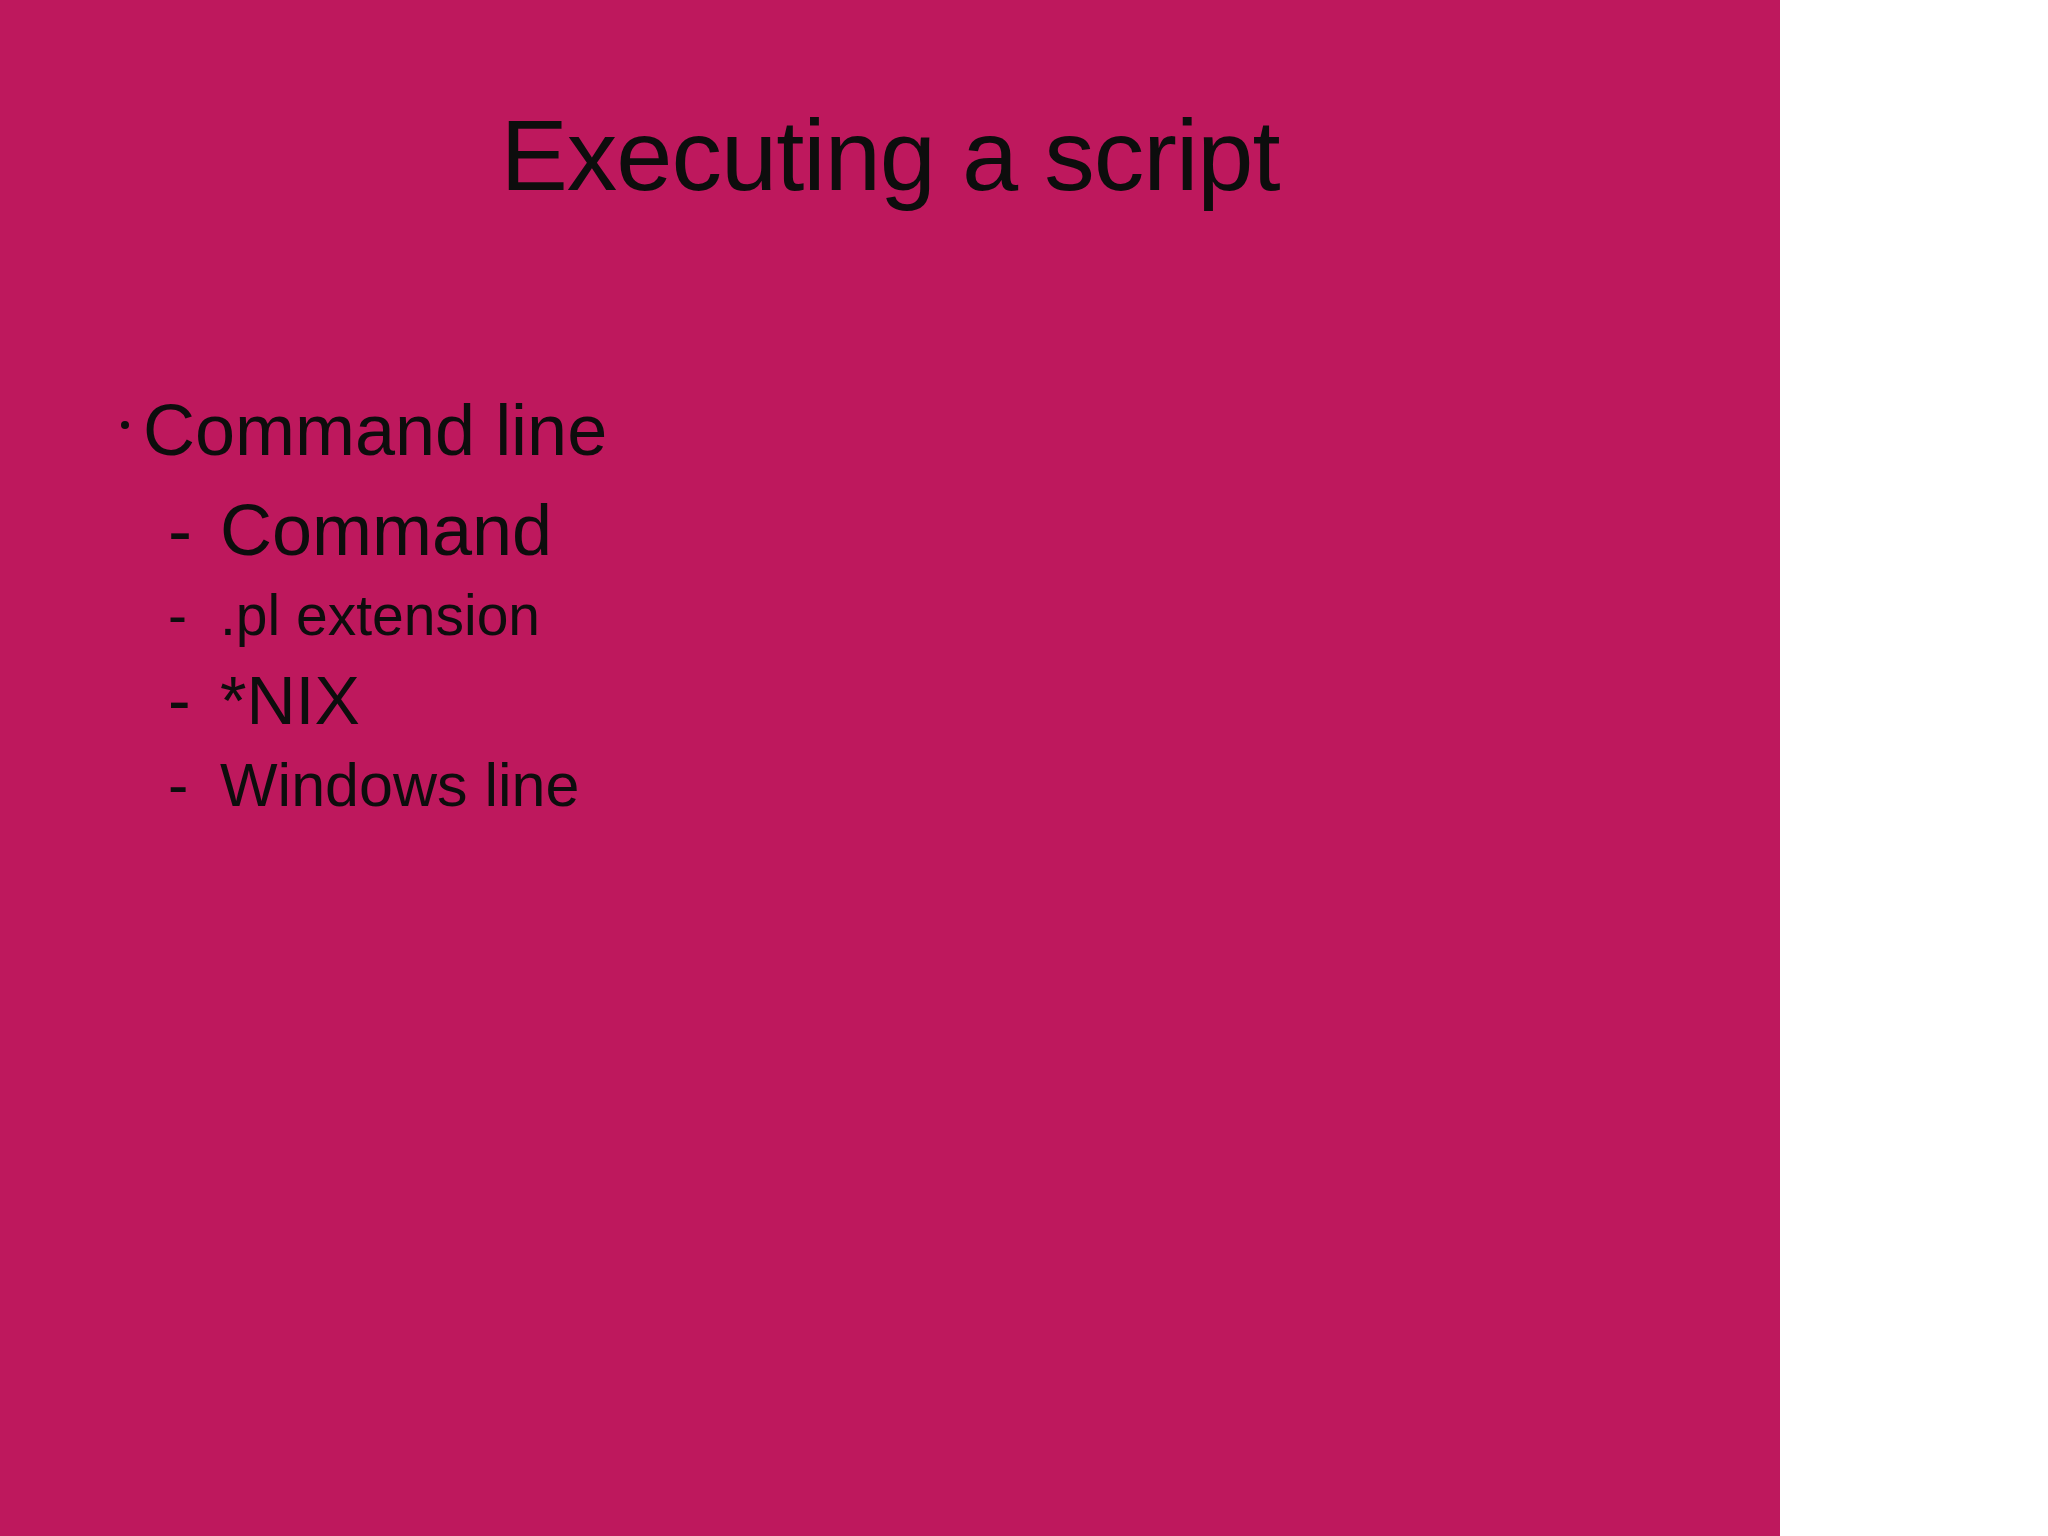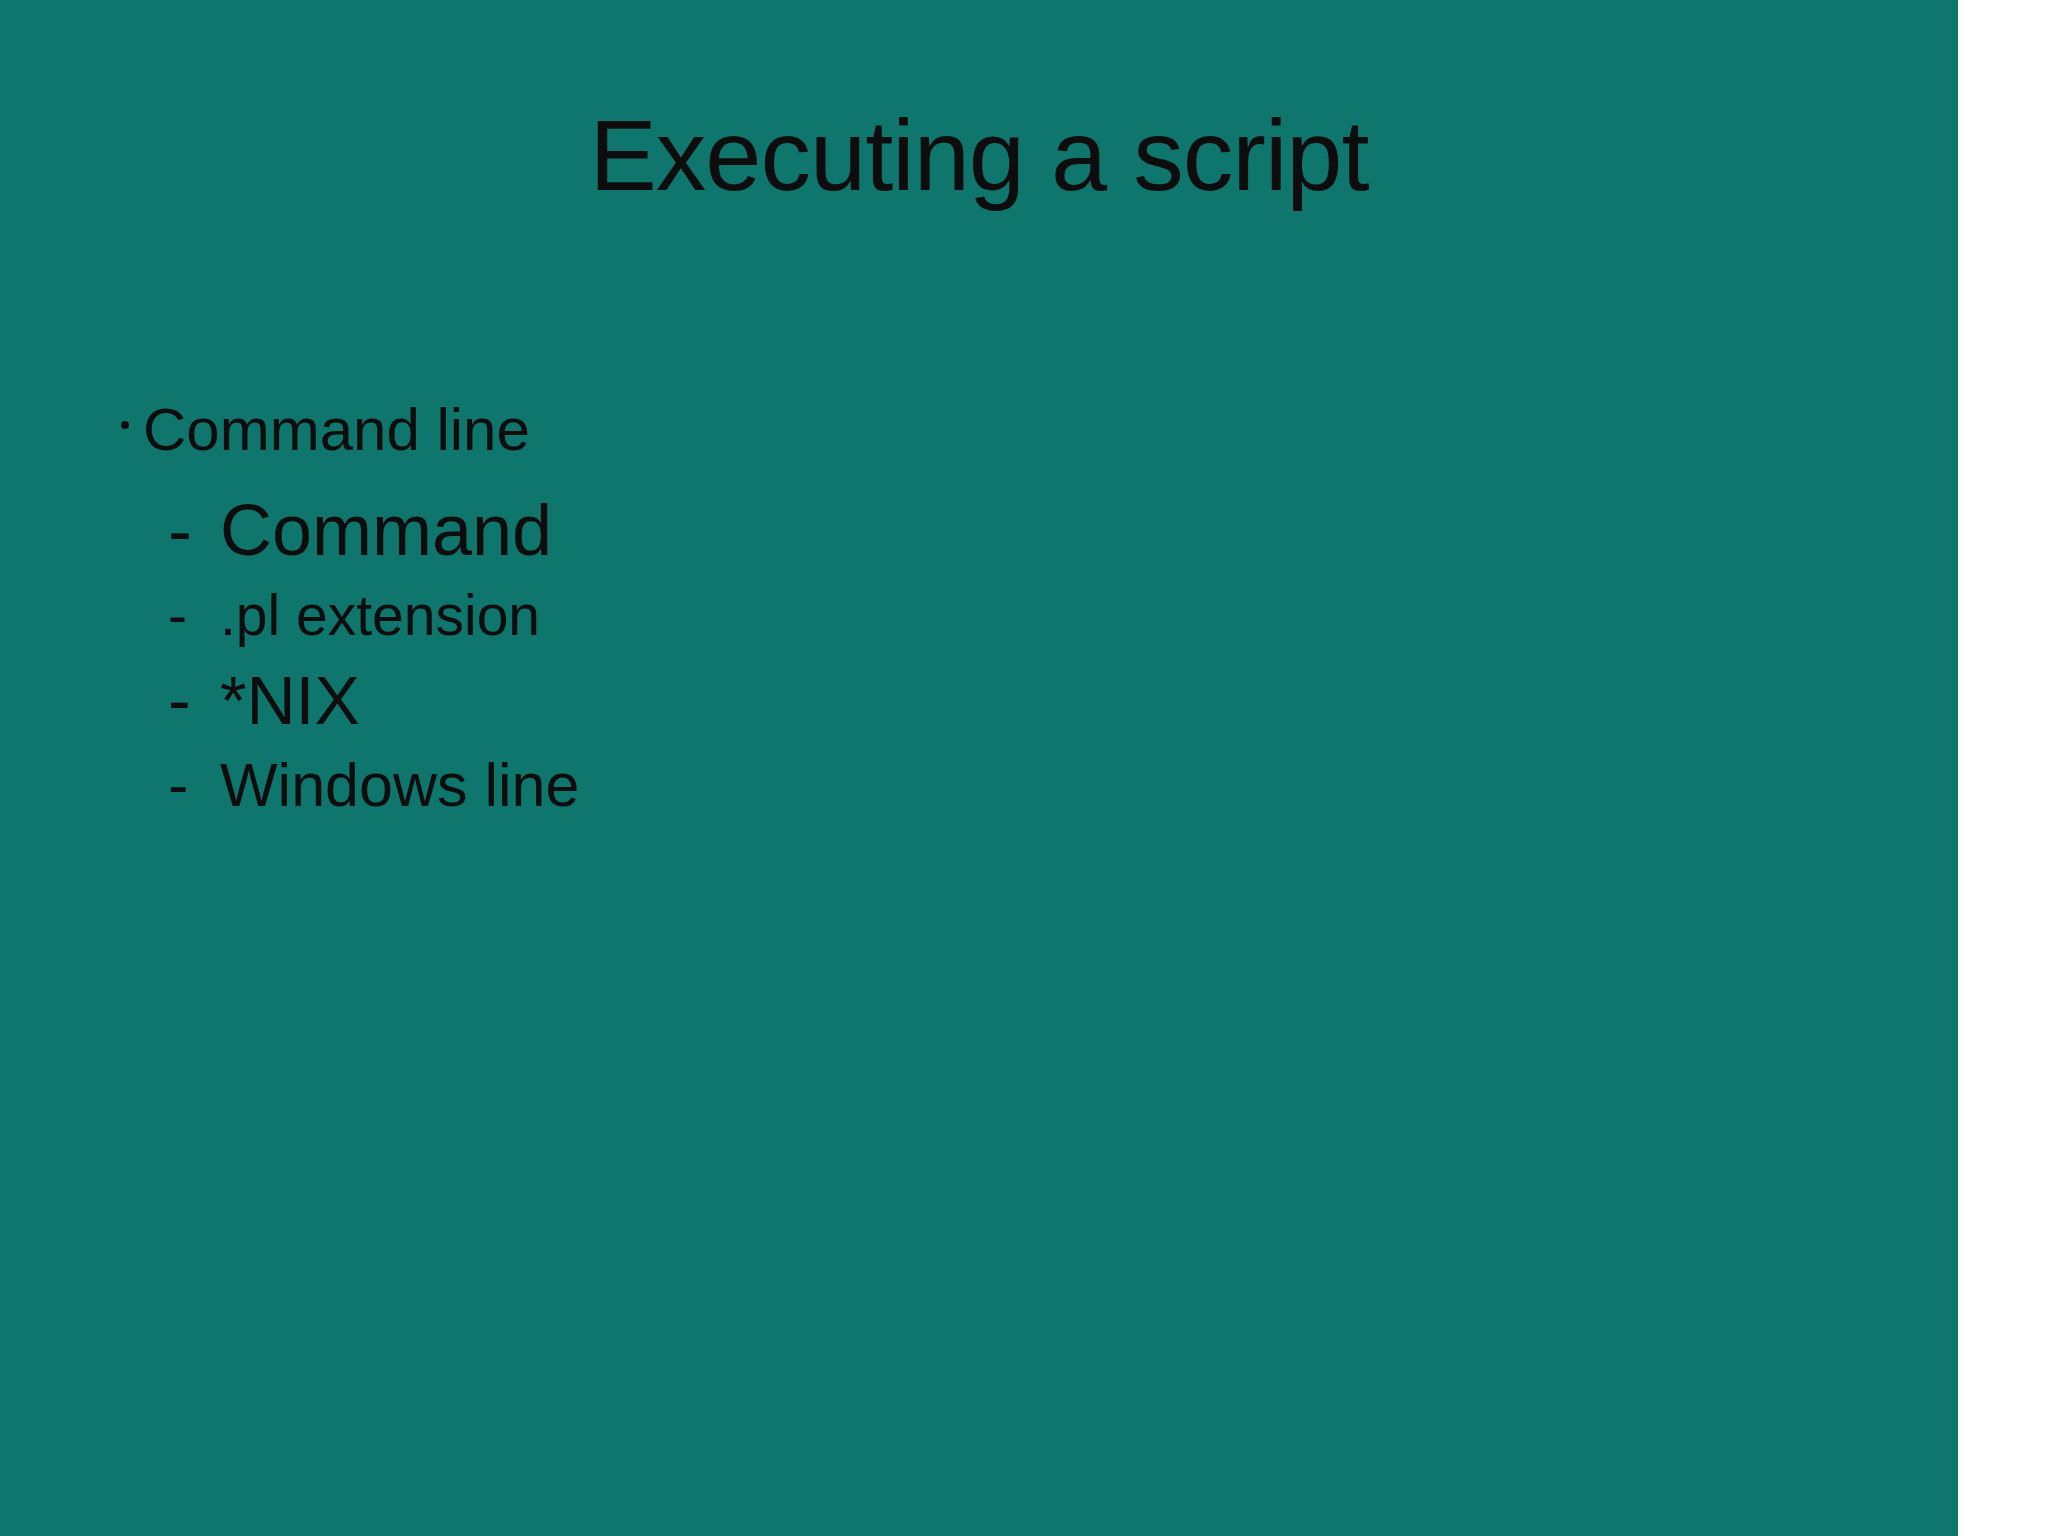--- a/index.html
+++ b/index.html
@@ -2,23 +2,23 @@
 <html><head>
 <meta charset="utf-8">
 <style>
   html, body {
     margin: 0;
     padding: 0;
     background: #ffffff;
   }
   .slide {
     position: relative;
-    width: 1958px;
+    width: 1780px;
     height: 1536px;
-    background: #0f766e;
+    background: #be185d;
     overflow: hidden;
     font-family: "Liberation Sans", sans-serif;
     color: #0d0d0d;
   }
   .title {
     position: absolute;
     top: 97px;
     left: 0;
     right: 0;
     margin: 0;
@@ -27,21 +27,21 @@
     font-weight: 400;
     line-height: 1.15;
     letter-spacing: -1px;
     white-space: nowrap;
   }
   .bullet-l1 {
     position: absolute;
     left: 121px;
     top: 380px;
     padding-left: 22px;
-    font-size: 60px;
+    font-size: 72px;
     line-height: 100px;
     white-space: nowrap;
   }
   .bullet-l1 .dot {
     position: absolute;
     left: 0;
     top: 41px;
     width: 8px;
     height: 8px;
     border-radius: 50%;

